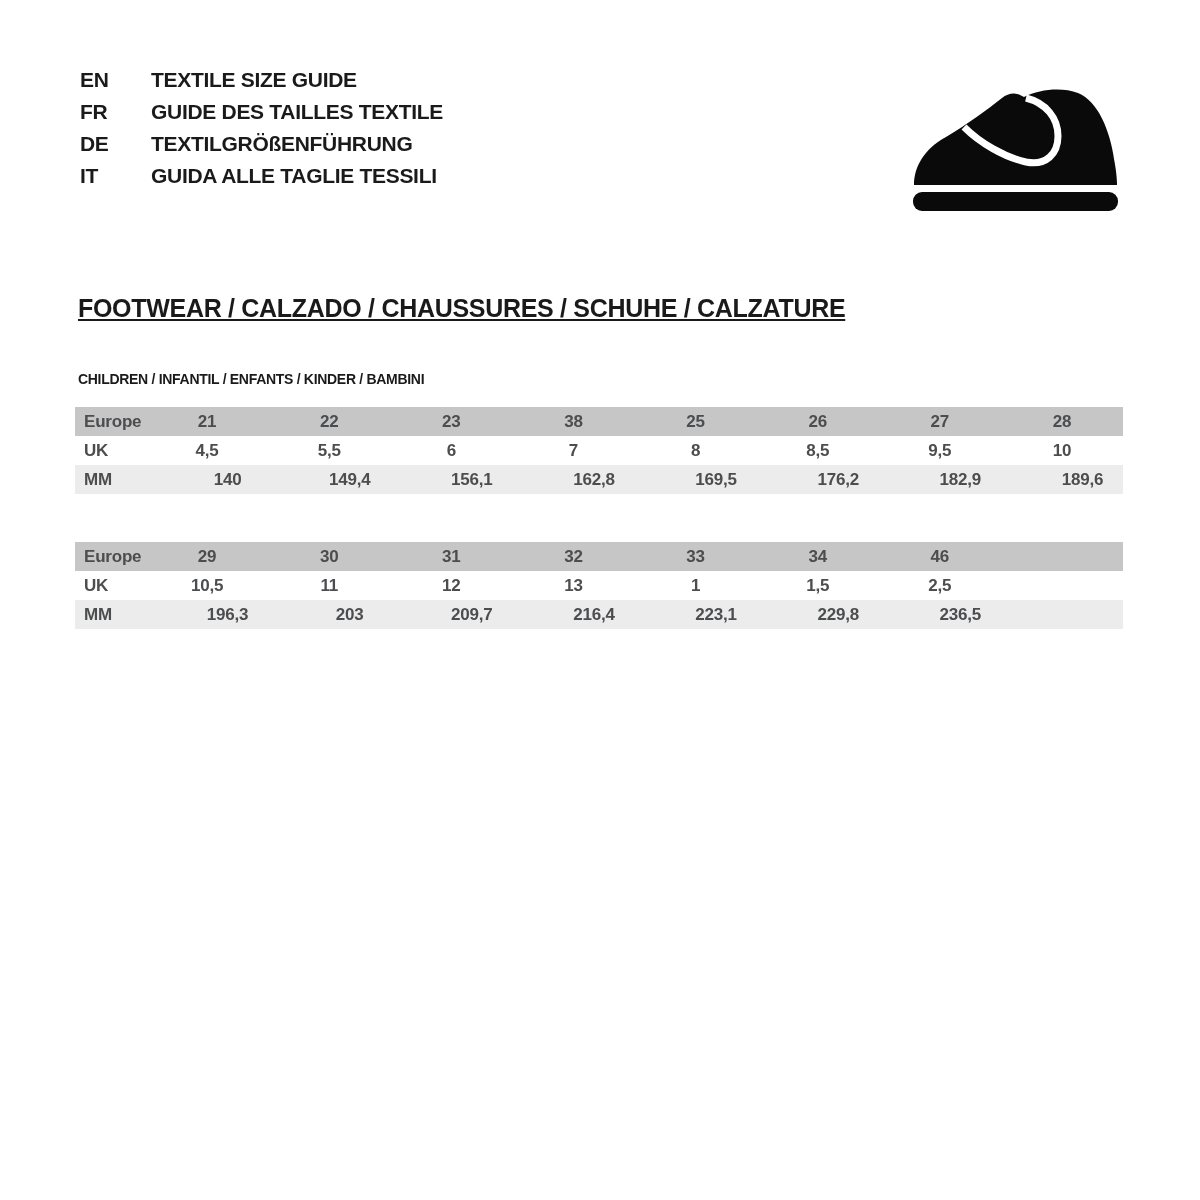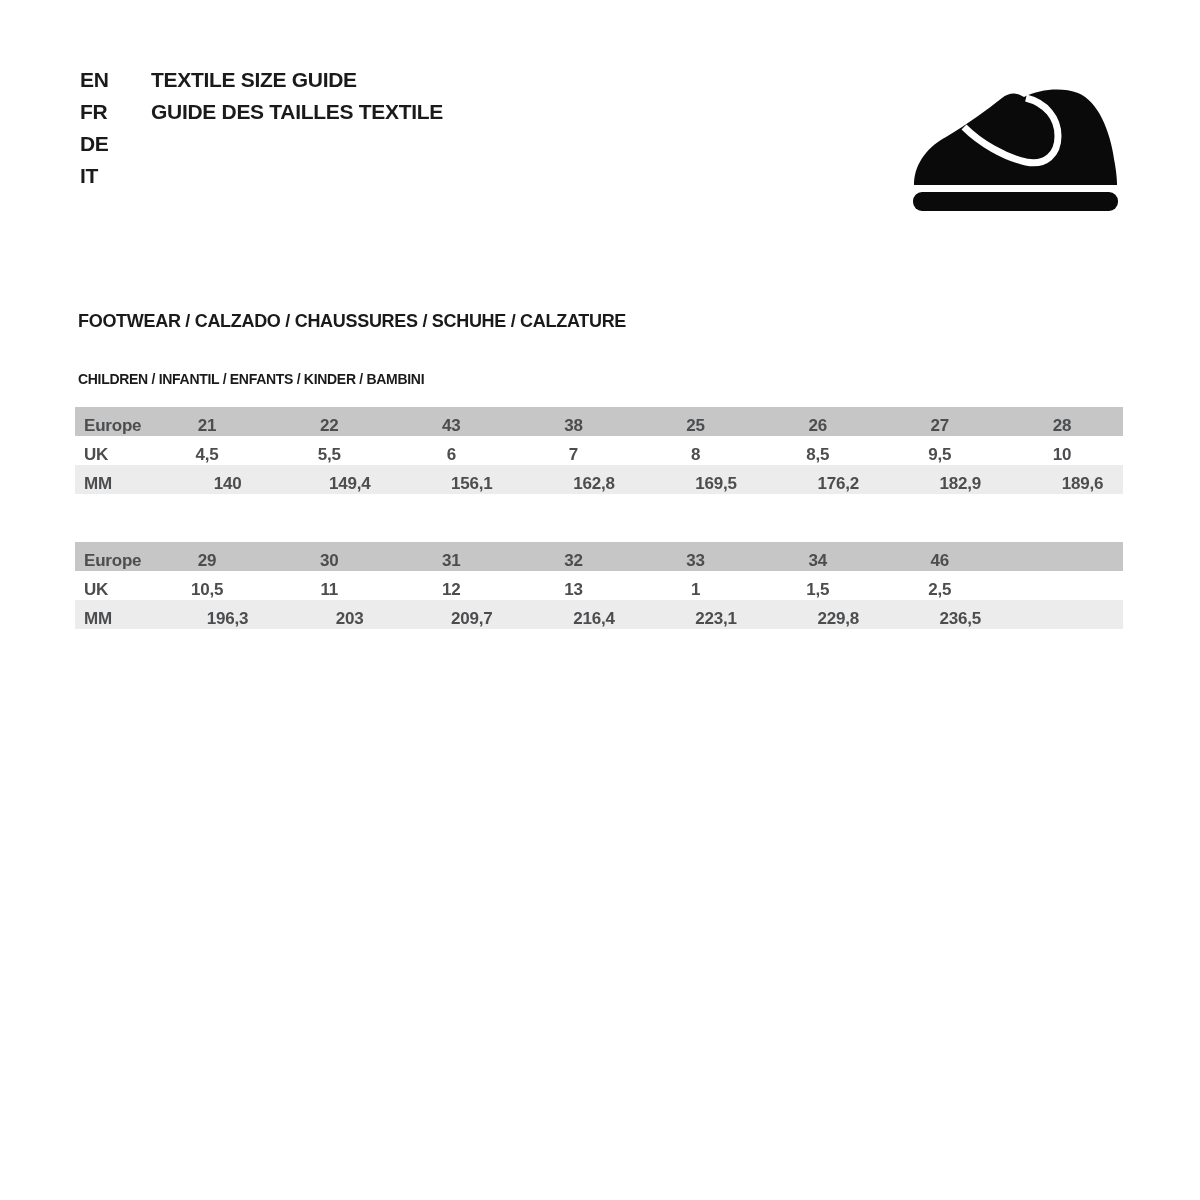--- a/index.html
+++ b/index.html
@@ -22,34 +22,34 @@
     font-size: 21px; font-weight: 700; letter-spacing: -0.3px;
     white-space: nowrap;
   }
   .lang-code { width: 71px; flex: 0 0 auto; }
 
   
   .shoe { position: absolute; left: 912px; top: 87px; width: 212px; height: 124px; }
 
   
   .title {
-    position: absolute; left: 78px; top: 311px;
-    font-size: 18px; font-weight: 700; letter-spacing: -0.3px; white-space: nowrap;
+    position: absolute; left: 78px; top: 294px;
+    font-size: 25px; font-weight: 700; letter-spacing: -0.3px; white-space: nowrap; text-decoration: underline;
   }
   .subtitle {
     position: absolute; left: 78px; top: 371px;
     font-size: 14px; font-weight: 700; letter-spacing: -0.3px; white-space: nowrap;
   }
 
   
   .size-table { position: absolute; left: 75px; width: 1048px; }
   .t1 { top: 407px; }
   .t2 { top: 542px; }
   .srow {
-    display: flex; align-items: flex-end;
+    display: flex; align-items: center;
     height: 29px;
     font-size: 17px; font-weight: 700; letter-spacing: -0.2px;
     color: #4c4d4f;
   }
   .srow-header { background: #c6c6c6; }
   .srow-alt   { background: #ececec; gap: 41px; }
   .cell-label { flex: 0 0 auto; width: 71px; padding-left: 9px; white-space: nowrap; overflow: visible; }
   .cell-val   { flex: 1 1 0; text-align: center; white-space: nowrap; }
 </style>
 </head>
@@ -61,43 +61,45 @@
     <div class="lang-row">
       <span class="lang-code">EN</span>
       <span class="lang-label">TEXTILE SIZE GUIDE</span>
     </div>
     <div class="lang-row">
       <span class="lang-code">FR</span>
       <span class="lang-label">GUIDE DES TAILLES TEXTILE</span>
     </div>
     <div class="lang-row">
       <span class="lang-code">DE</span>
+      <span class="lang-label">TEXTILGRÖßENFÜHRUNG</span>
     </div>
     <div class="lang-row">
       <span class="lang-code">IT</span>
+      <span class="lang-label">GUIDA ALLE TAGLIE TESSILI</span>
     </div>
   </div>
 
   <div class="shoe">
     <svg width="212" height="124" viewBox="0 0 212 124">
       <path d="M2,98 C2,80 12,62 34,50 C56,37 76,22 90,11 C96,6 104,5 110,9 L112,10 C128,2 150,0 166,6 C186,14 198,44 202,72 C204,82 205,92 205,98 Z" fill="#0a0a0a"></path>
       <path d="M52,40 C68,56 92,70 114,75 C134,79 146,67 146,49 C146,31 134,16 114,11" stroke="#ffffff" stroke-width="7" fill="none"></path>
       <rect x="1" y="105" width="205" height="19" rx="9" fill="#0a0a0a"></rect>
     </svg>
   </div>
 
   <div class="title">FOOTWEAR / CALZADO / CHAUSSURES / SCHUHE / CALZATURE</div>
   <div class="subtitle">CHILDREN / INFANTIL / ENFANTS / KINDER / BAMBINI</div>
 
   <div class="size-table t1">
     <div class="srow srow-header">
       <span class="cell-label">Europe</span>
       <span class="cell-val">21</span>
       <span class="cell-val">22</span>
-      <span class="cell-val">43</span>
+      <span class="cell-val">23</span>
       <span class="cell-val">38</span>
       <span class="cell-val">25</span>
       <span class="cell-val">26</span>
       <span class="cell-val">27</span>
       <span class="cell-val">28</span>
     </div>
     <div class="srow">
       <span class="cell-label">UK</span>
       <span class="cell-val">4,5</span>
       <span class="cell-val">5,5</span>

